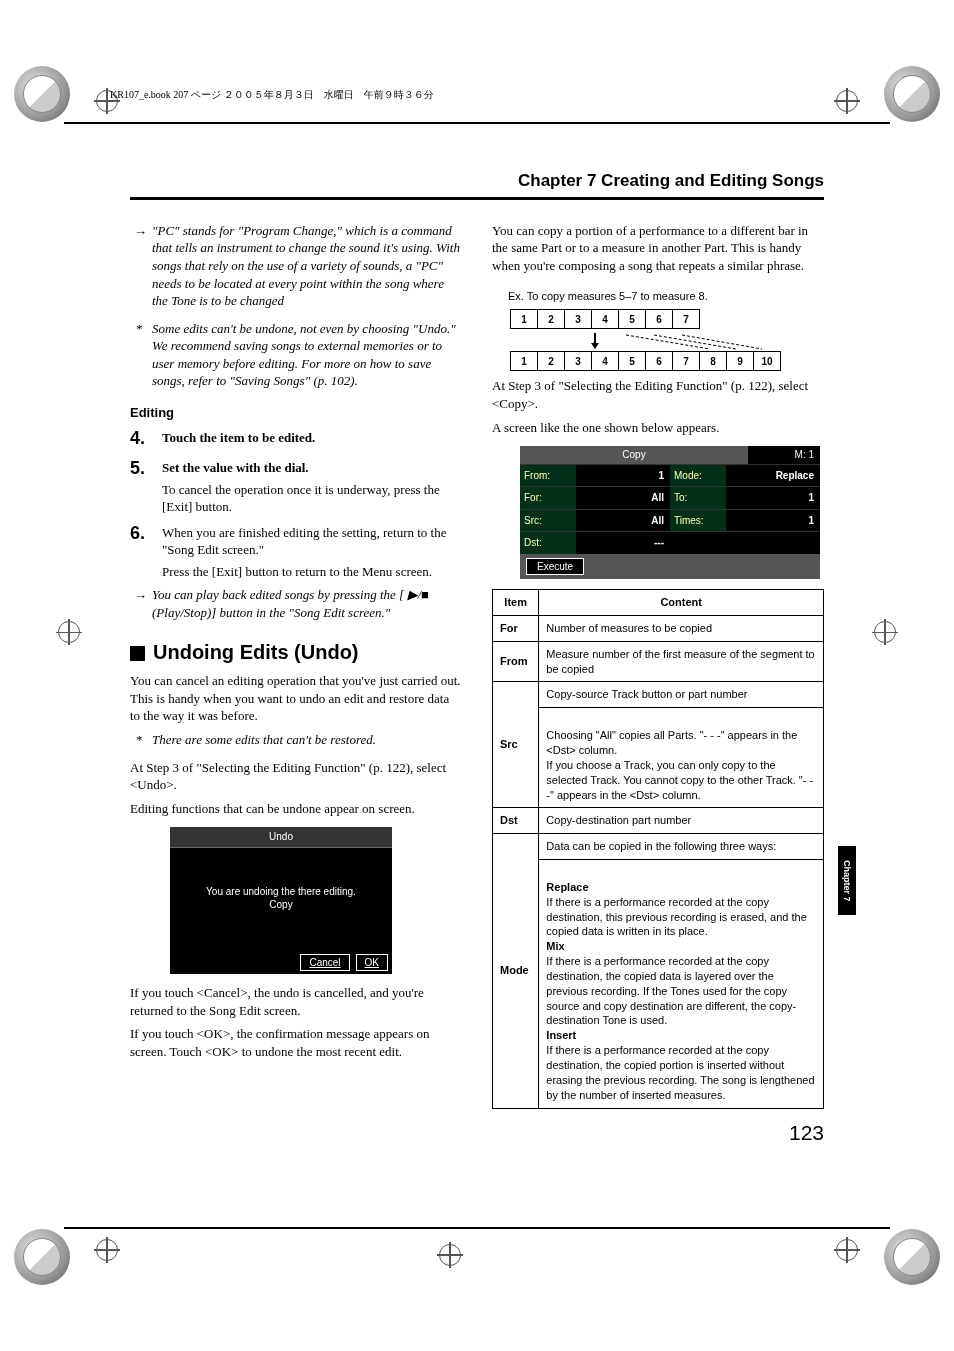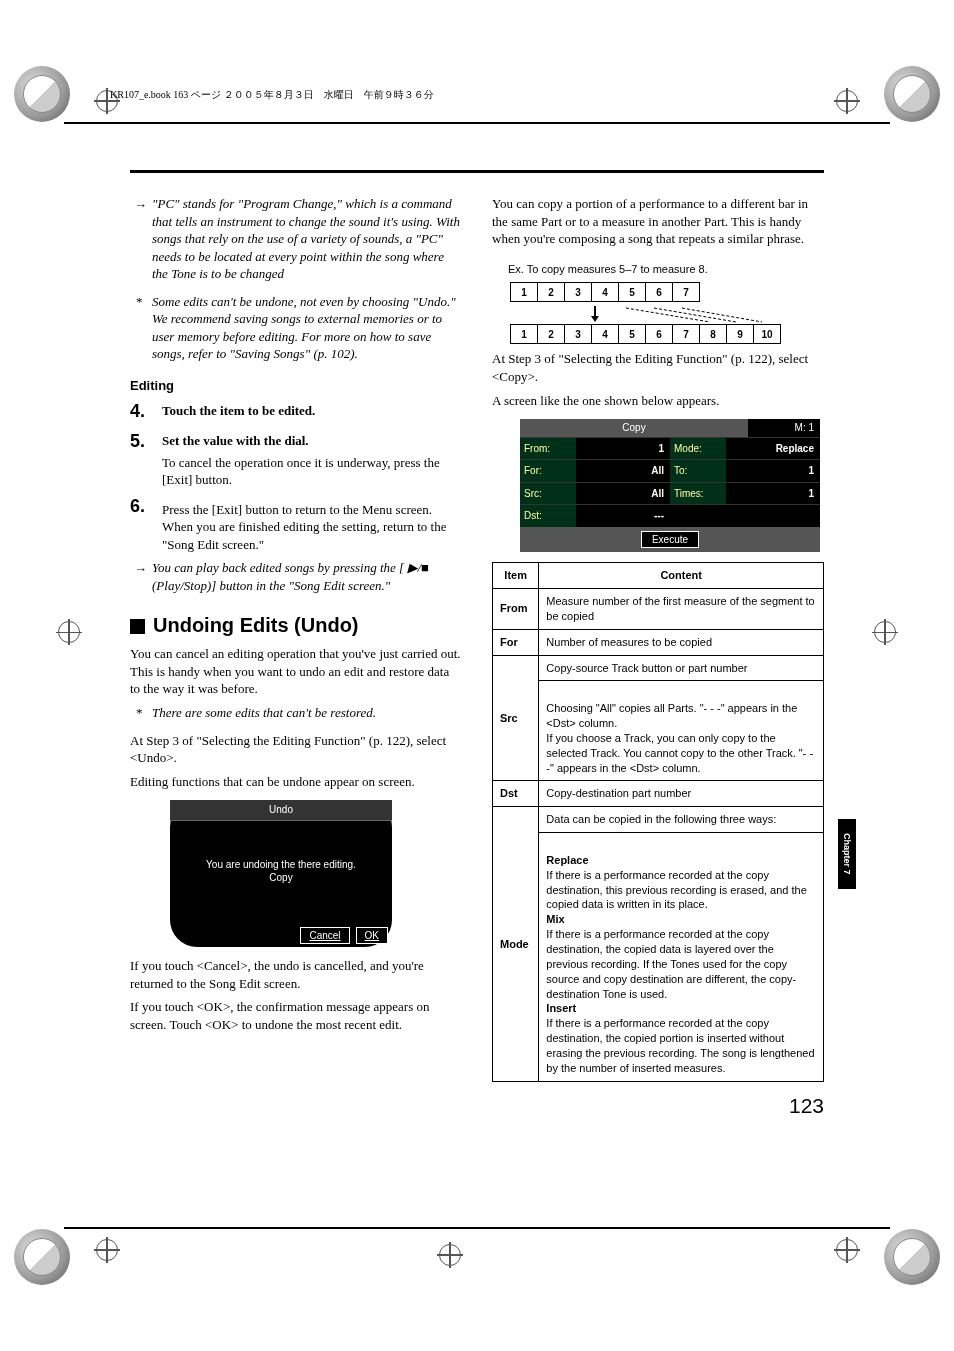--- a/index.html
+++ b/index.html
@@ -24,38 +24,38 @@
   .star-note { padding-left:22px; position:relative; font-style:italic; margin:6px 0 10px; }
   .star-note::before { content:"*"; position:absolute; left:6px; top:0; font-style:normal; }
   h4.section { font-family:Arial,Helvetica,sans-serif; font-weight:bold; font-size:13px; margin:14px 0 6px; }
   .step { display:flex; gap:10px; margin:8px 0 4px; }
   .step-num { font-family:Arial,Helvetica,sans-serif; font-weight:bold; font-size:18px; line-height:1; min-width:22px; }
   .step-body { flex:1; }
   .step-head { font-weight:bold; margin-bottom:4px; }
   h2.sec { font-family:Arial,Helvetica,sans-serif; font-weight:bold; font-size:20px; margin:18px 0 6px; display:flex; align-items:center; gap:8px; }
   h2.sec::before { content:""; display:inline-block; width:15px; height:15px; background:#000; position:relative; top:1px; }
   p { margin:6px 0; }
-  .undo-fig { width:222px; height:147px; margin:10px auto 10px 40px; background:#000; color:#fff; position:relative; font-family:Arial,Helvetica,sans-serif;border-radius:27px; }
+  .undo-fig { width:222px; height:147px; margin:10px auto 10px 40px; background:#000; color:#fff; position:relative; font-family:Arial,Helvetica,sans-serif; }
   .undo-title { text-align:center; padding:3px 0; background:#333; border-bottom:1px solid #666; font-size:10px; }
   .undo-msg { position:absolute; top:58px; left:0; right:0; text-align:center; font-size:10px; line-height:1.3; }
   .undo-btns { position:absolute; bottom:3px; right:4px; display:flex; gap:6px;text-decoration:underline; }
   .undo-btns span { display:inline-block; background:#000; color:#fff; border:1px solid #fff; padding:1px 8px; font-size:10px; }
   .ex-cap { font-family:Arial,Helvetica,sans-serif; font-size:11px; margin:14px 0 6px 16px; }
   .bars { margin:2px 0 2px 18px; }
   .bar-row { display:flex; }
   .bar-cell { width:26px; height:18px; border:1px solid #000; border-right:none; display:flex; align-items:center; justify-content:center; font-family:Arial,Helvetica,sans-serif; font-size:10px; font-weight:bold; }
   .bar-cell:last-child { border-right:1px solid #000; }
   .dashed-area { height:18px; position:relative; margin:2px 0; }
   .copy-fig { width:300px; margin:10px auto 10px 28px; background:#000; color:#fff; font-family:Arial,Helvetica,sans-serif; font-size:10px; }
   .copy-top { display:flex; background:#555; }
   .copy-top .t1 { flex:1; text-align:center; padding:2px 0; }
   .copy-top .t2 { width:60px; text-align:right; padding:2px 6px; background:#000; }
   .copy-row2 { display:flex; }
   .copy-row2 > div { flex:1; display:flex; }
-  .copy-foot { text-align:center; padding:4px 6px; background:#555; }
+  .copy-foot { text-align:left; padding:4px 6px; background:#555; }
   .copy-foot span { display:inline-block; border:1px solid #fff; padding:1px 10px; background:#000; }
   table.info { border-collapse:collapse; width:100%; margin-top:10px; font-family:Arial,Helvetica,sans-serif; font-size:11px; }
   table.info th, table.info td { border:1px solid #000; padding:5px 7px; vertical-align:top; text-align:left; }
   table.info th { text-align:center; }
   table.info .lbl { font-weight:bold; width:14%; vertical-align:middle; }
   .side-tab { position:absolute; right:-32px; top:630px; background:#000; color:#fff; font-family:Arial,Helvetica,sans-serif; font-size:9px; font-weight:bold; writing-mode:vertical-rl; padding:14px 3px; }
   .pagenum { text-align:right; font-family:Arial,Helvetica,sans-serif; font-weight:normal; font-size:21px; margin-top:10px; }
 </style>
 </head>
 <body>
@@ -92,24 +92,25 @@
   <div class="regmark" style="top:46%;right:58px;">
       <div class="circ"></div>
     </div>
   <div class="regmark" style="bottom:85px;left:46%;">
       <div class="circ"></div>
     </div>
   <div class="band-t"></div>
   <div class="band-b"></div>
 
   <div class="header-strip">
-    <span>KR107_e.book  163 ページ  ２００５年８月３日　水曜日　午前９時３６分</span>
+    <span>KR107_e.book  207 ページ  ２００５年８月３日　水曜日　午前９時３６分</span>
   </div>
 
   <div class="content">
+    <div class="chap-title">Chapter 7 Creating and Editing Songs</div>
     <div class="chap-rule"></div>
 
     <div class="cols">
 
       <div class="col">
         <div class="arrow-note">"PC" stands for "Program Change," which is a command that tells an instrument to change the sound it's using. With songs that rely on the use of a variety of sounds, a "PC" needs to be located at every point within the song where the Tone is to be changed</div>
         <div class="star-note">Some edits can't be undone, not even by choosing "Undo." We recommend saving songs to external memories or to user memory before editing. For more on how to save songs, refer to "Saving Songs" (p. 102).</div>
 
         <h4 class="section">Editing</h4>
 
@@ -124,22 +125,22 @@
           <div class="step-num">5.</div>
           <div class="step-body">
             <div class="step-head">Set the value with the dial.</div>
             <div>To cancel the operation once it is underway, press the [Exit] button.</div>
           </div>
         </div>
 
         <div class="step">
           <div class="step-num">6.</div>
           <div class="step-body">
+            <div>When you are finished editing the setting, return to the "Song Edit screen."</div>
             <div style="margin-top:4px;">Press the [Exit] button to return to the Menu screen.</div>
-            <div>When you are finished editing the setting, return to the "Song Edit screen."</div>
           </div>
         </div>
 
         <div class="arrow-note">You can play back edited songs by pressing the [ ▶/■  (Play/Stop)] button in the "Song Edit screen."</div>
 
         <h2 class="sec">
             <span>Undoing Edits (Undo)</span>
           </h2>
         <p>You can cancel an editing operation that you've just carried out. This is handy when you want to undo an edit and restore data to the way it was before.</p>
         <div class="star-note">There are some edits that can't be restored.</div>
@@ -254,26 +255,26 @@
 
         <table class="info">
           <thead>
               <tr>
             <th>Item</th>
             <th>Content</th>
           </tr>
             </thead>
           <tbody id="info-body">
               <tr>
+                <td class="lbl">For</td>
+                <td>Number of measures to be copied</td>
+              </tr>
+              <tr>
                 <td class="lbl">From</td>
                 <td>Measure number of the first measure of the segment to be copied</td>
-              </tr>
-              <tr>
-                <td class="lbl">For</td>
-                <td>Number of measures to be copied</td>
               </tr>
               <tr>
                 <td class="lbl">Src</td>
                 <td><div style="border-bottom: 1px solid rgb(0, 0, 0); margin: -5px -7px 5px; padding: 5px 7px;">Copy-source Track button or part number</div><br>Choosing "All" copies all Parts. "- - -" appears in the &lt;Dst&gt; column.<br>If you choose a Track, you can only copy to the selected Track. You cannot copy to the other Track. "- - -" appears in the &lt;Dst&gt; column.</td>
               </tr>
               <tr>
                 <td class="lbl">Dst</td>
                 <td>Copy-destination part number</td>
               </tr>
               <tr>

